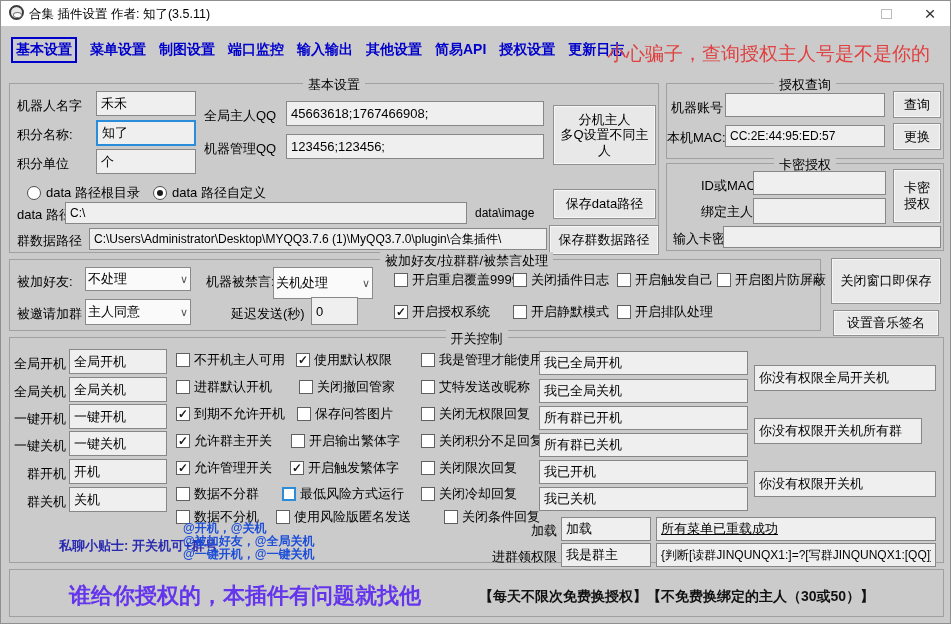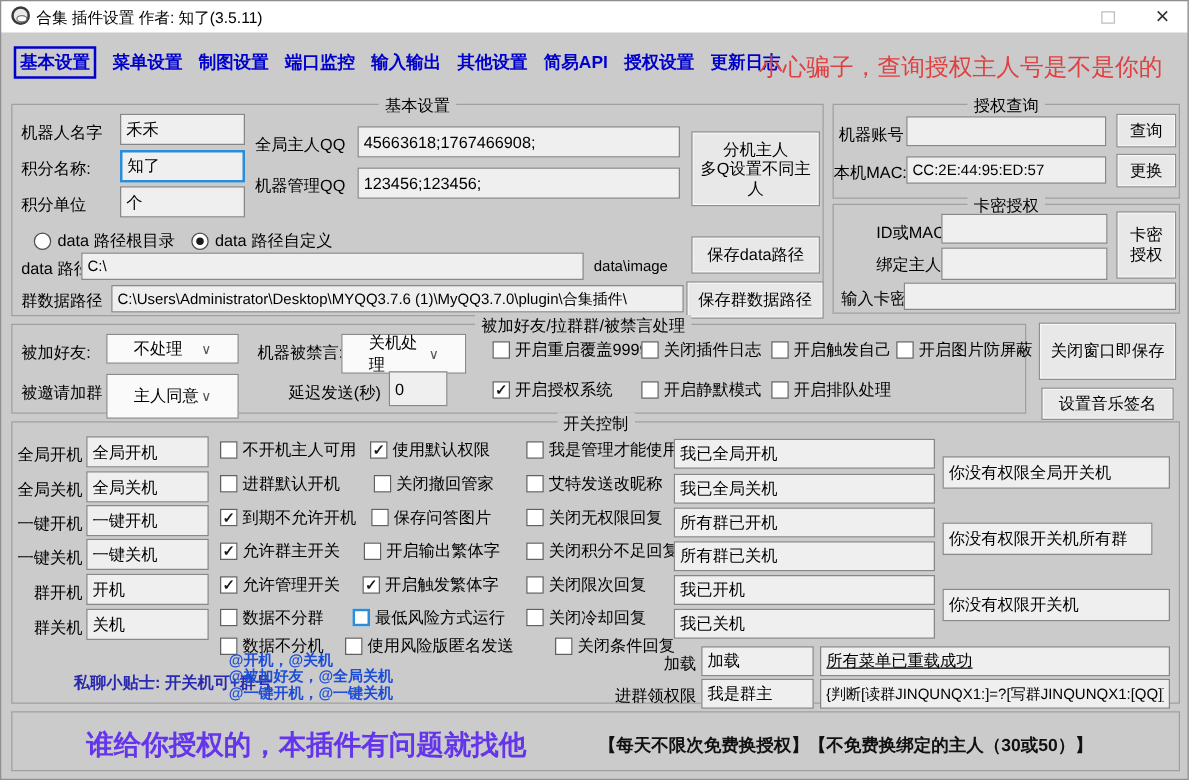--- a/index.html
+++ b/index.html
@@ -25,21 +25,21 @@
   .inp.sm { font-size:12px; }
   .inp.focus { border:2px solid #2b8dd9; }
   .btn { position:absolute; background:#e8e8e8; border:1px solid #909090; box-shadow:inset 0 0 0 1px #f6f6f6; font-size:13px; color:#000; display:flex; flex-direction:column; align-items:center; justify-content:center; text-align:center; line-height:1.2; cursor:default; }
   .cb { position:absolute; display:flex; align-items:center; gap:4px; font-size:13px; color:#000; white-space:nowrap; }
   .cbx { width:14px; height:14px; background:#fff; border:1px solid #606060; display:inline-flex; align-items:center; justify-content:center; font-size:12px; line-height:1; flex:none; }
   .cbx[data-checked="true"]::before { content:"✓"; color:#1a1a1a; font-weight:bold; }
   .cbx.focus { border:2px solid #2b8dd9; }
   .radio { position:absolute; display:flex; align-items:center; gap:5px; font-size:13px; white-space:nowrap; }
   .rdo { width:14px; height:14px; border:1px solid #4f4f4f; border-radius:50%; background:#fff; position:relative; flex:none; }
   .rdo[data-checked="true"]::before { content:""; position:absolute; left:3px; top:3px; width:6px; height:6px; border-radius:50%; background:#1a1a1a; }
-  .dd { position:absolute; background:#fafafa; border:1px solid #8a8a8a; font-size:13px; color:#000; display:flex; align-items:center; justify-content:space-between; padding:0 21px; }
+  .dd { position:absolute; background:#fafafa; border:1px solid #8a8a8a; font-size:13px; color:#000; display:flex; align-items:center; justify-content:space-between; padding:0 2px; }
   .chev { color:#555; font-size:11px; }
   .tip-label { position:absolute; font-size:13px; font-weight:bold; color:#2a2ab0; white-space:nowrap; }
   .tip-line { position:absolute; font-size:12px; font-weight:bold; color:#1d4ed8; white-space:nowrap; }
   .footer-blue { position:absolute; font-size:22px; font-weight:bold; color:#6435ec; white-space:nowrap; }
   .footer-note { position:absolute; font-size:14px; font-weight:bold; color:#111; white-space:nowrap; }
 </style>
 </head>
 <body>
 
 <div class="win">
@@ -134,21 +134,21 @@
   <div class="dd" style="left:84px; top:266px; width:106px; height:24px;">
     <span>不处理</span>
     <span class="chev">∨</span>
   </div>
   <span class="lbl" style="left:205px; top:272px;">机器被禁言:</span>
   <div class="dd" style="left:272px; top:266px; width:100px; height:32px;">
     <span>关机处理</span>
     <span class="chev">∨</span>
   </div>
   <span class="lbl" style="left:16px; top:304px;">被邀请加群</span>
-  <div class="dd" style="left:84px; top:298px; width:106px; height:36px;">
+  <div class="dd" style="left:84px; top:298px; width:106px; height:26px;">
     <span>主人同意</span>
     <span class="chev">∨</span>
   </div>
   <span class="lbl" style="left:230px; top:304px;">延迟发送(秒)</span>
   <input class="inp" style="left: 310px; top: 296px; width: 47px; height: 28px;" value="0">
 
   <div class="cb" style="left:393px; top:270px;">
     <span class="cbx" data-checked="false"></span>
     <span>开启重启覆盖9999</span>
   </div>

